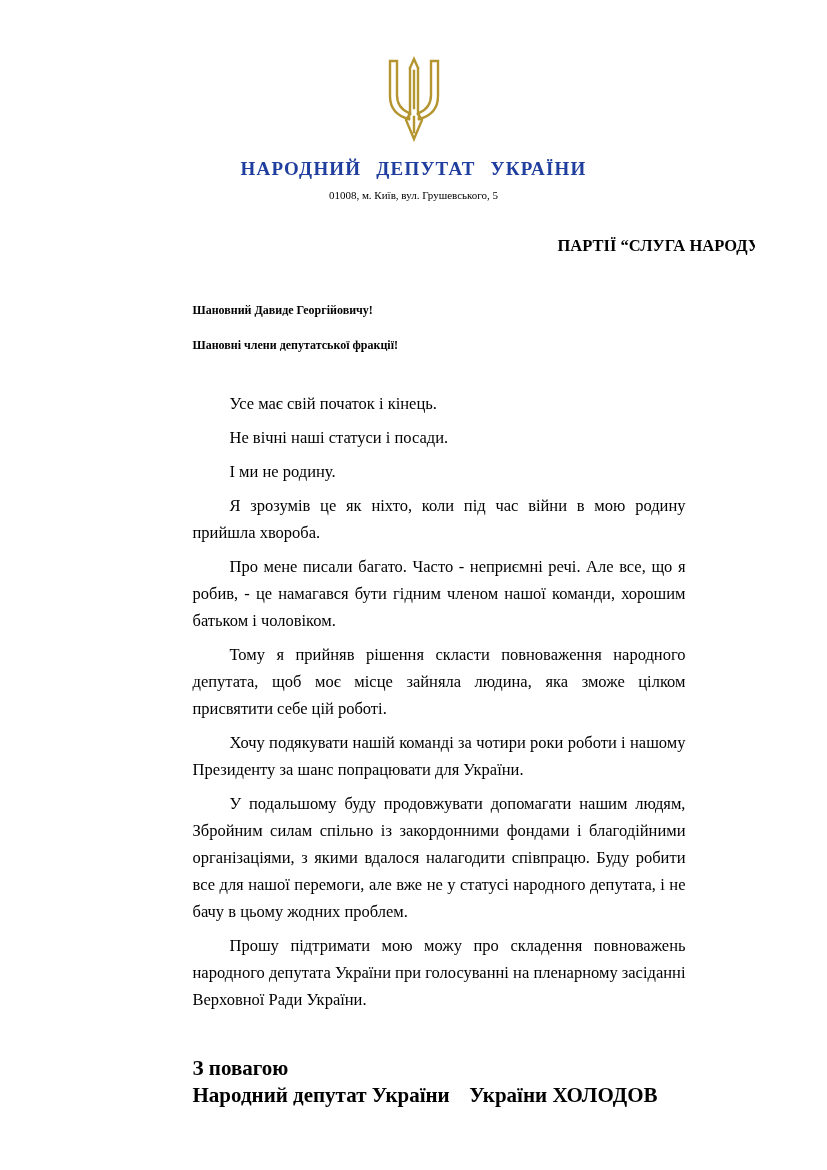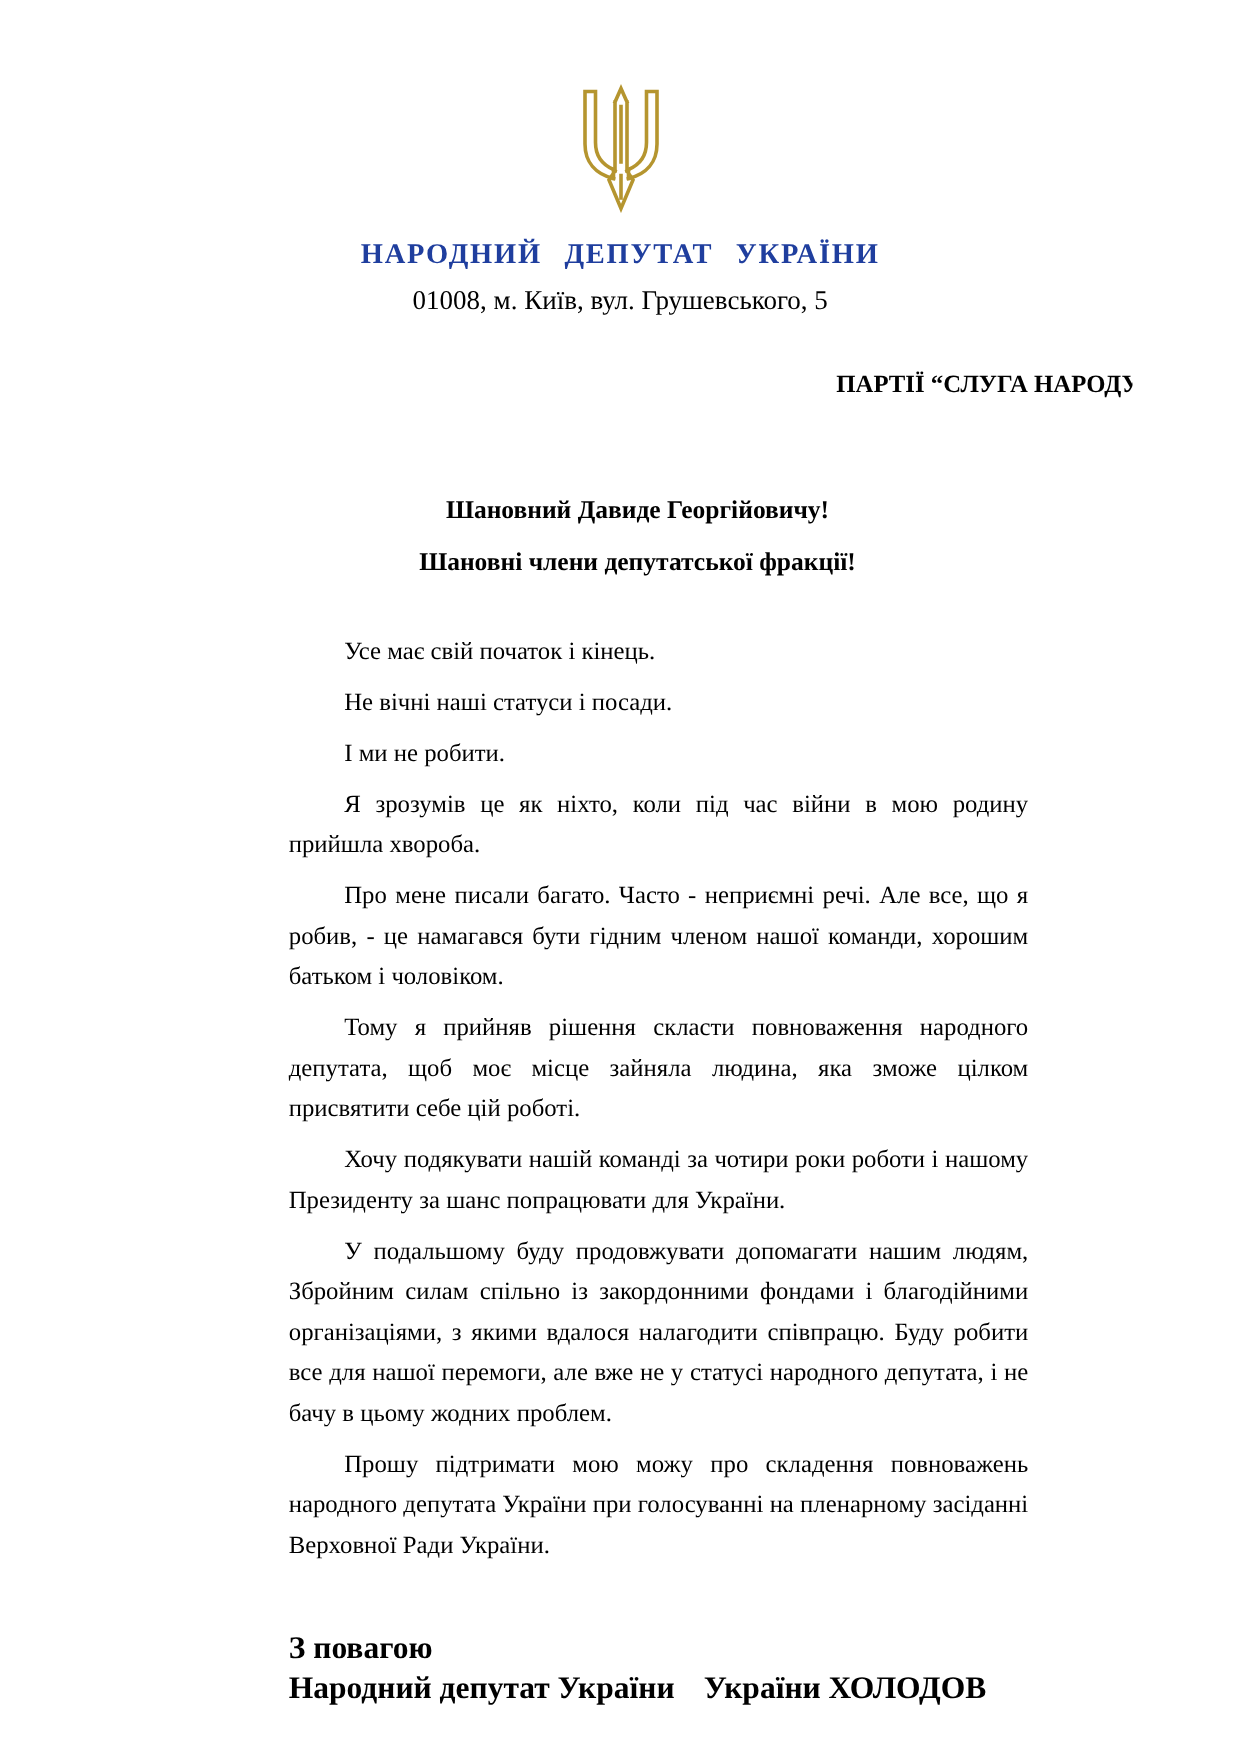--- a/index.html
+++ b/index.html
@@ -24,36 +24,36 @@
     stroke-linecap: square;
   }
   .title {
     margin-top: 12px;
     color: var(--title_blue, #1f3e9e);
     font-size: 19px;
     font-weight: bold;
     letter-spacing: 1.2px;
     word-spacing: 9px;
   }
-  .address { margin-top: 9px; font-size: 18px; }
+  .address { margin-top: 9px; font-size: 11px; }
   .recipient {
     margin-top: 31px;
     margin-left: 485px;
     width: 320px;
     font-weight: bold;
     font-size: 16.5px;
     line-height: 27px;
   }
   .salutation {
-    margin-top: 60px;
+    margin-top: 40px;
     margin-left: 120px;
     margin-right: 97px;
-    text-align: center;
+    text-align: left;
     font-weight: bold;
-    font-size: 17px;
+    font-size: 12px;
   }
   .salutation .sal-line { margin-bottom: 13px; line-height: 22px; }
   .body-text {
     margin: 34px 69px 0 120px;
     font-size: 16.5px;
     line-height: 27px;
     text-align: justify;
   }
   .body-text p { text-indent: 37px; margin-bottom: 7px; }
   .closing {
@@ -89,21 +89,21 @@
   </div>
 
   <div class="salutation">
     <div class="sal-line">Шановний Давиде Георгійовичу!</div>
     <div class="sal-line">Шановні члени депутатської фракції!</div>
   </div>
 
   <div class="body-text">
     <p>Усе має свій початок і кінець.</p>
     <p>Не вічні наші статуси і посади.</p>
-    <p>І ми не робити.</p>
+    <p>І ми не родину.</p>
     <p>Я зрозумів це як ніхто, коли під час війни в мою родину прийшла хвороба.</p>
     <p>Про мене писали багато. Часто - неприємні речі. Але все, що я робив, - це намагався бути гідним членом нашої команди, хорошим батьком і чоловіком.</p>
     <p>Тому я прийняв рішення скласти повноваження народного депутата, щоб моє місце зайняла людина, яка зможе цілком присвятити себе цій роботі.</p>
     <p>Хочу подякувати нашій команді за чотири роки роботи і нашому Президенту за шанс попрацювати для України.</p>
     <p>У подальшому буду продовжувати допомагати нашим людям, Збройним силам спільно із закордонними фондами і благодійними організаціями, з якими вдалося налагодити співпрацю. Буду робити все для нашої перемоги, але вже не у статусі народного депутата, і не бачу в цьому жодних проблем.</p>
     <p>Прошу підтримати мою можу про складення повноважень народного депутата України при голосуванні на пленарному засіданні Верховної Ради України.</p>
   </div>
 
   <div class="closing">
     <div>З повагою</div>

